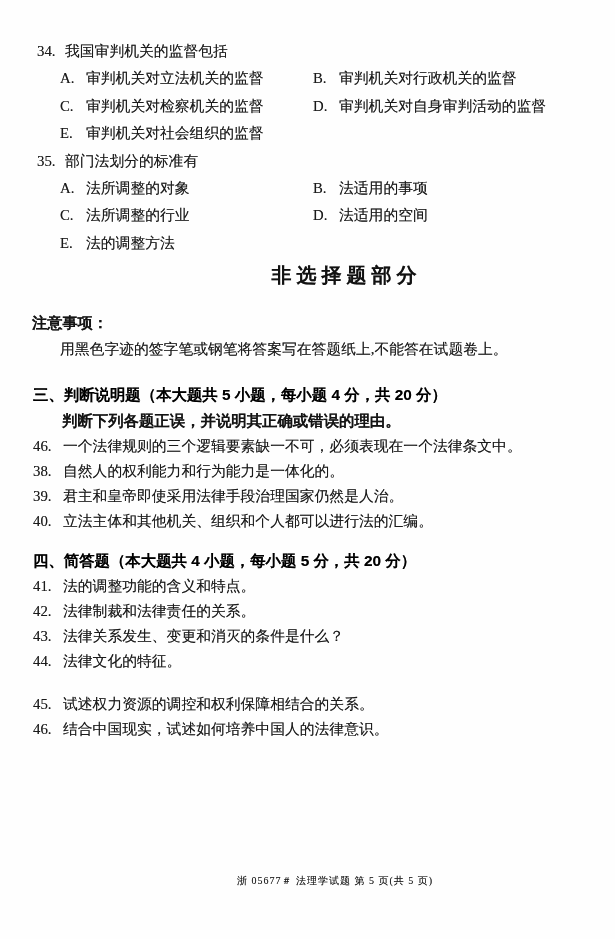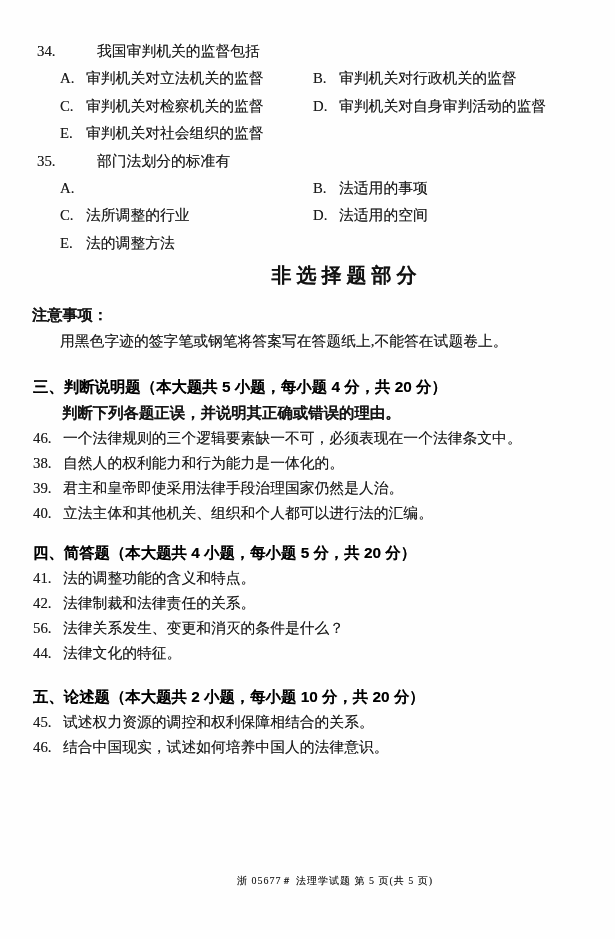--- a/index.html
+++ b/index.html
@@ -12,21 +12,21 @@
     position: relative;
     width: 615px; height: 939px;
     background: #fefefe;
     color: #1b1b1b;
     overflow: hidden;
     box-sizing: border-box;
     text-shadow: 0 0 0.4px rgba(0,0,0,0.5);
   }
   
   .mc { padding: 38px 18px 0 37px; font-size: 14.8px; }
-  .stem-line { display: flex; line-height: 27px; gap: 32px; }
+  .stem-line { display: flex; line-height: 27px; }
   .stem-line .num { width: 28px; flex-shrink: 0; }
   .opts {
     display: grid;
     grid-template-columns: 253px auto;
     margin-left: 23px;
     line-height: 27.5px;
   }
   .opt { display: flex; }
   .opt .letter { width: 26px; flex-shrink: 0; }
   
@@ -35,21 +35,21 @@
     padding-left: 62px;
     text-align: center;
     font-family: "Liberation Sans", sans-serif;
     font-weight: bold;
     font-size: 20px;
     letter-spacing: 5px;
     line-height: 28px;
     color: #111;
   }
   
-  .notice { margin-top: 12px; padding: 0 2px 0 32px; }
+  .notice { margin-top: 20px; padding: 0 2px 0 32px; }
   .notice-title {
     font-family: "Liberation Sans", sans-serif;
     font-weight: bold;
     font-size: 15.2px;
     line-height: 27px;
     color: #141414;
   }
   .notice-body { padding-left: 28px; font-size: 14.8px; line-height: 27px; }
   
   .sec { padding: 0 18px 0 33px; font-size: 14.8px; }
@@ -124,20 +124,21 @@
     </div>
 
     <div>
       <div class="stem-line">
         <span class="num">35.</span>
         <span class="qtext">部门法划分的标准有</span>
       </div>
       <div class="opts">
         <div class="opt">
           <span class="letter">A.</span>
+          <span>法所调整的对象</span>
         </div>
         <div class="opt">
           <span class="letter">B.</span>
           <span>法适用的事项</span>
         </div>
         <div class="opt">
           <span class="letter">C.</span>
           <span>法所调整的行业</span>
         </div>
         <div class="opt">
@@ -185,31 +186,30 @@
     <div class="sec-title">四、简答题（本大题共 4 小题，每小题 5 分，共 20 分）</div>
     <div class="q">
       <span class="num">41.</span>
       <span class="qtext">法的调整功能的含义和特点。</span>
     </div>
     <div class="q">
       <span class="num">42.</span>
       <span class="qtext">法律制裁和法律责任的关系。</span>
     </div>
     <div class="q">
-      <span class="num">56.</span>
+      <span class="num">43.</span>
       <span class="qtext">法律关系发生、变更和消灭的条件是什么？</span>
     </div>
     <div class="q">
       <span class="num">44.</span>
       <span class="qtext">法律文化的特征。</span>
     </div>
   </section>
 
   <section class="sec sec-5">
-    <div class="sec-title">五、论述题（本大题共 2 小题，每小题 10 分，共 20 分）</div>
     <div class="q">
       <span class="num">45.</span>
       <span class="qtext">试述权力资源的调控和权利保障相结合的关系。</span>
     </div>
     <div class="q">
       <span class="num">46.</span>
       <span class="qtext">结合中国现实，试述如何培养中国人的法律意识。</span>
     </div>
   </section>
 

